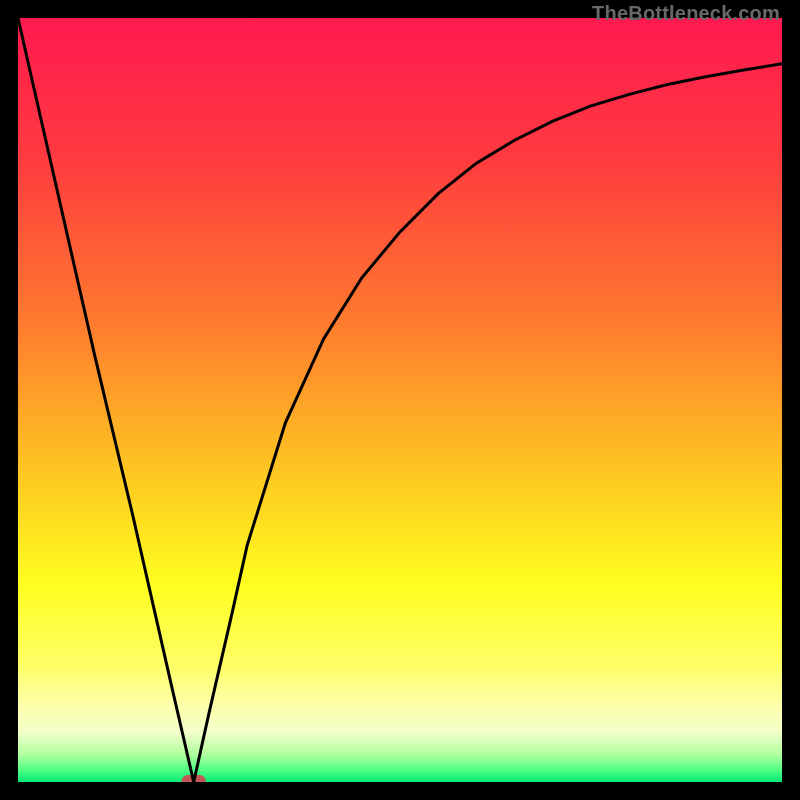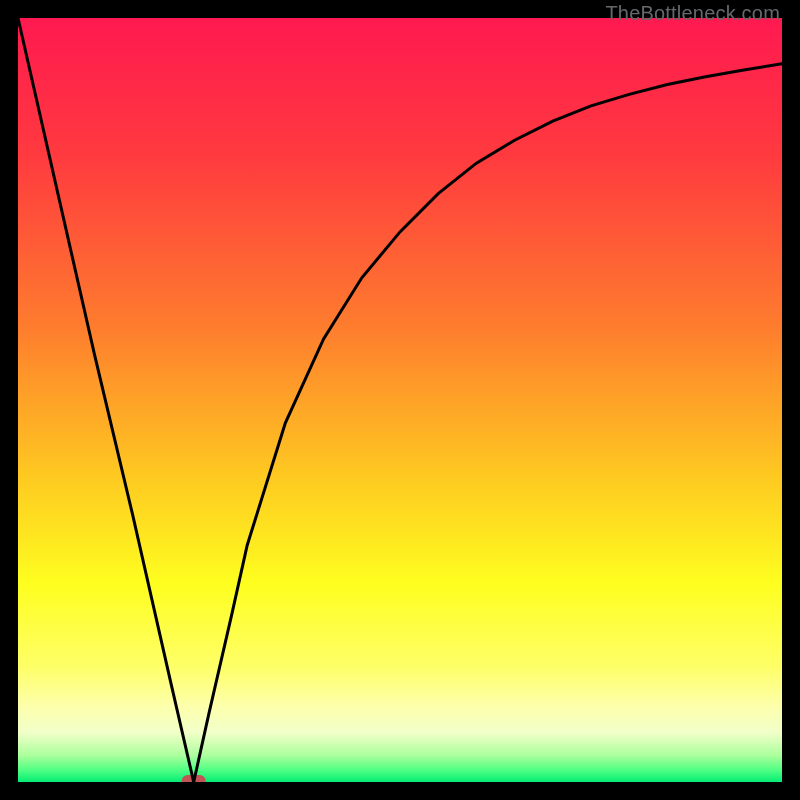--- a/index.html
+++ b/index.html
@@ -17,21 +17,21 @@
     width: 764px;
     height: 764px;
     background: #000;
   }
   .watermark {
     position: absolute;
     top: 2px;
     right: 20px;
     font-family: Arial, Helvetica, sans-serif;
     font-size: 20px;
-    font-weight: 400;
+    font-weight: 700;
     color: #66696c;
     letter-spacing: 0.2px;
   }
   svg {
     display: block;
   }
   .curve {
     fill: none;
     stroke: #000;
     stroke-width: 3;

